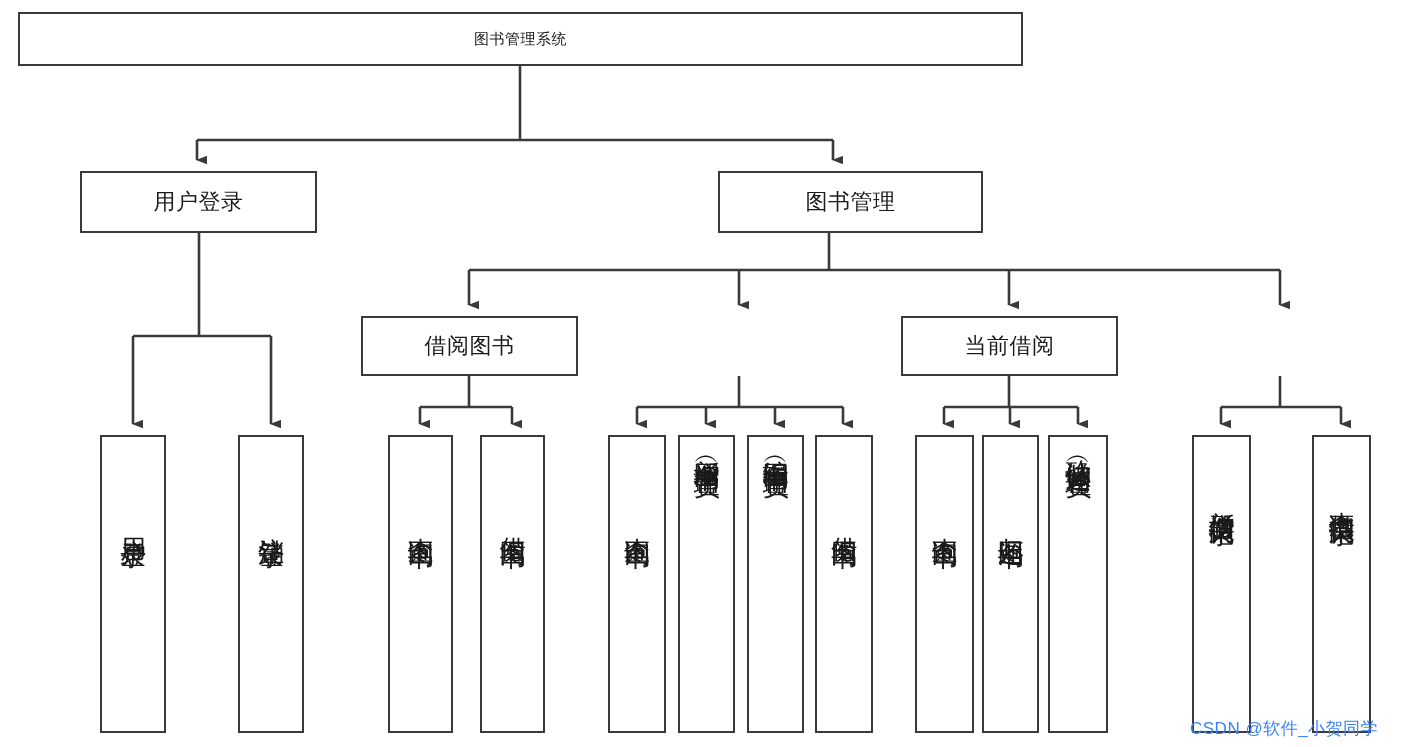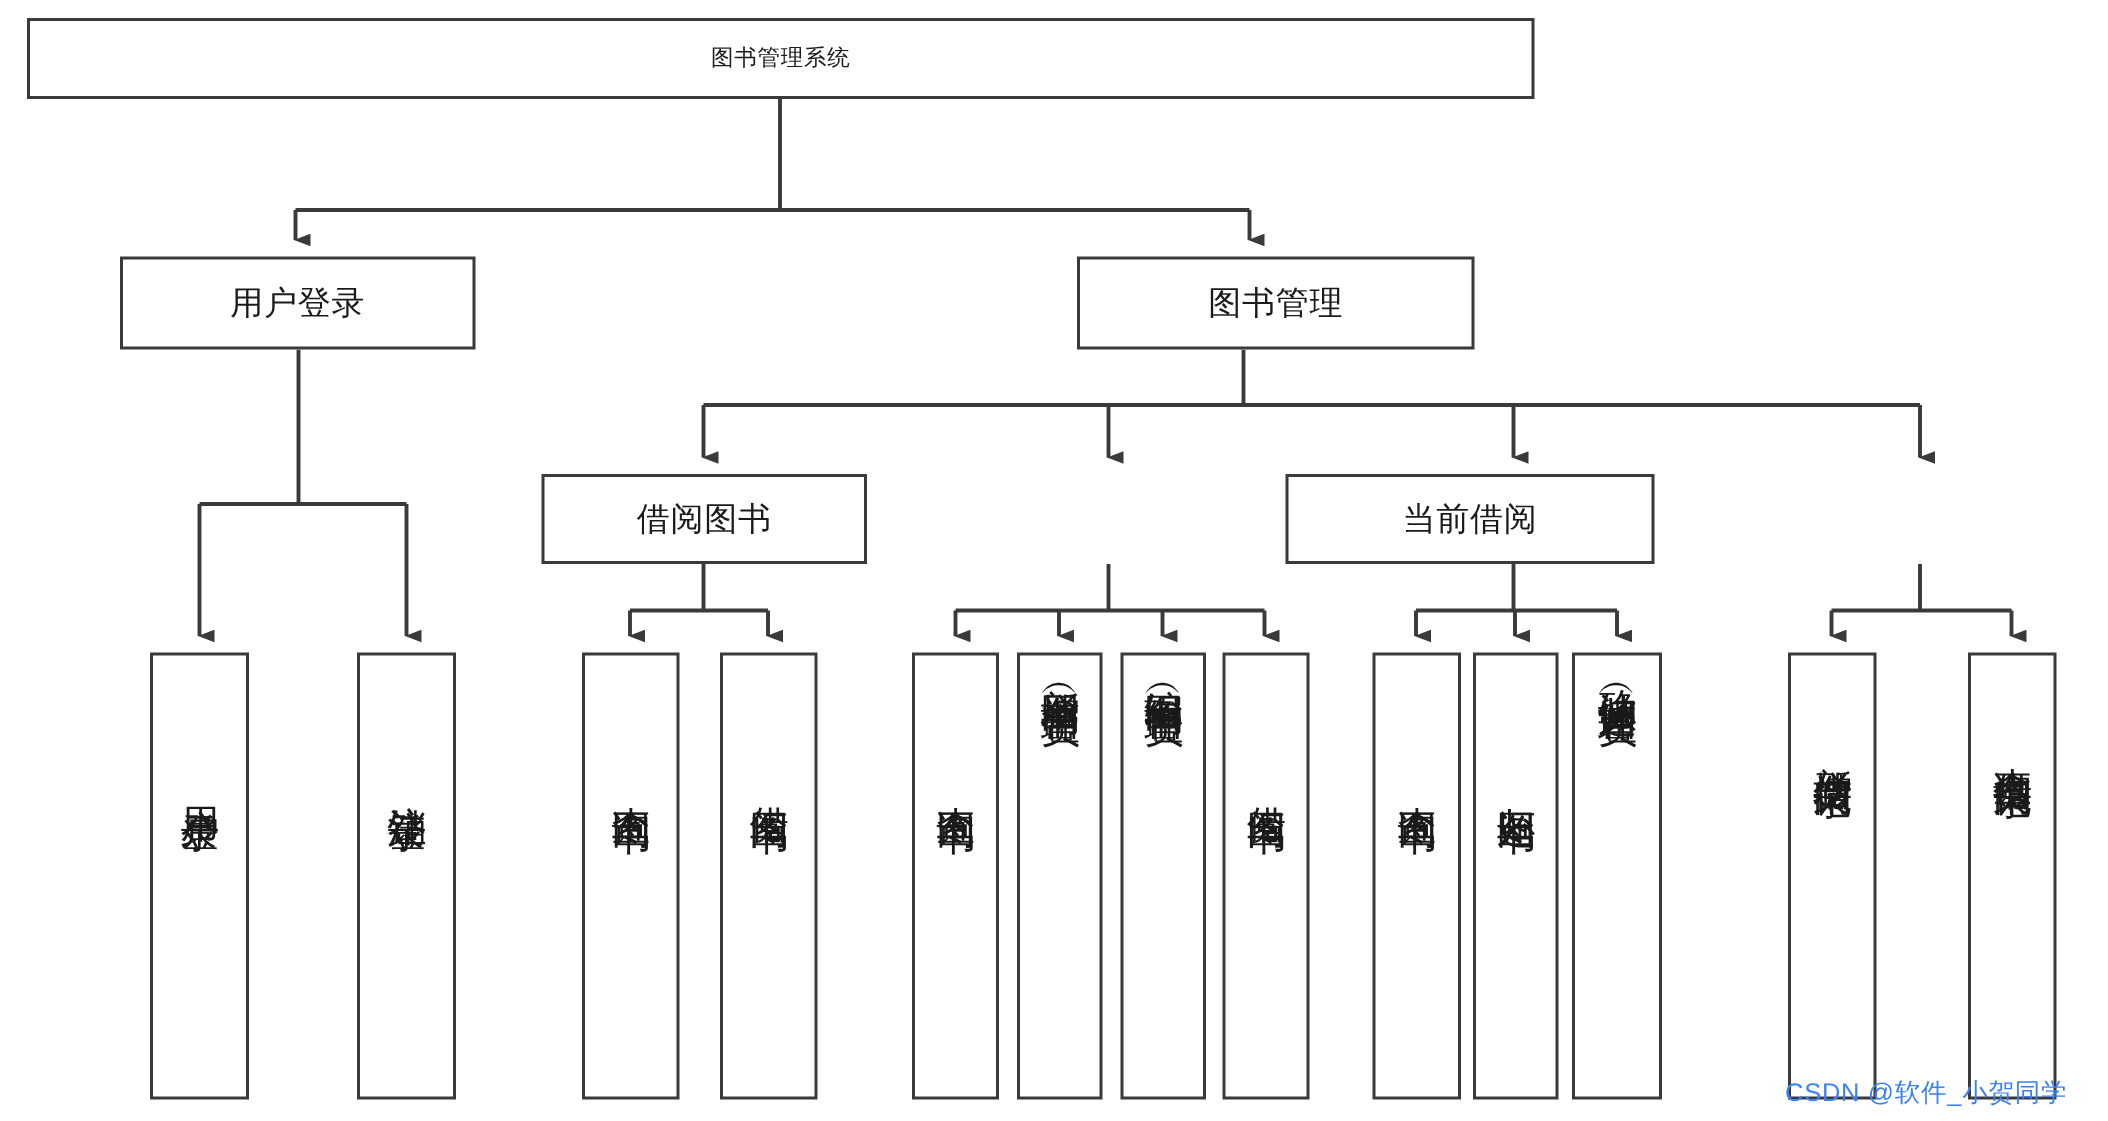--- a/index.html
+++ b/index.html
@@ -142,21 +142,21 @@
 
   <div class="node h" style="left:718px; top:171px; width:265px; height:62px;">
     <span class="node-label">图书管理</span>
   </div>
 
   <div class="node h" style="left:361px; top:316px; width:217px; height:60px;">
     <span class="node-label">借阅图书</span>
   </div>
 
 
-  <div class="node h" style="left:857px; top:316px; width:246px; height:60px;align-items:center;">
+  <div class="node h" style="left:901px; top:316px; width:217px; height:60px;align-items:center;">
     <span class="node-label">当前借阅</span>
   </div>
 
 
   <div class="node v mid" style="left:100px; top:435px; width:66px; height:298px;">
     <span class="node-label">用户登录</span>
   </div>
 
   <div class="node v mid" style="left:238px; top:435px; width:66px; height:298px;">
     <span class="node-label">注销登录</span>

